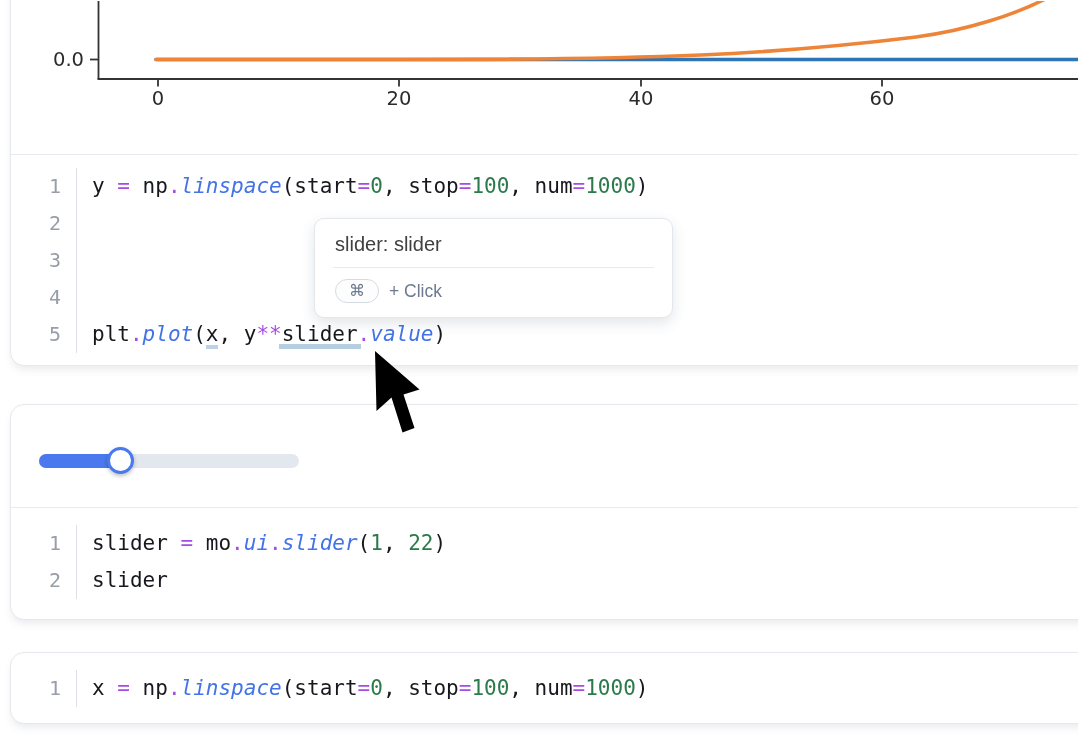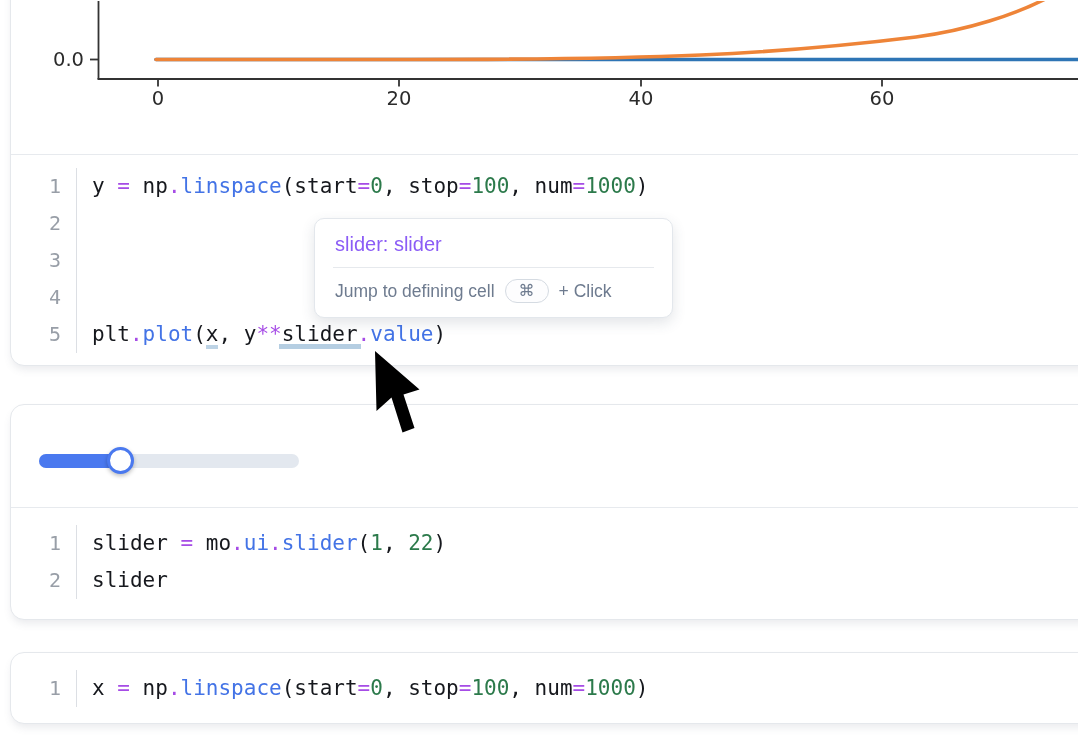--- a/index.html
+++ b/index.html
@@ -15,37 +15,37 @@
   .tick-label{font-family:"DejaVu Sans",sans-serif;font-size:19.5px;fill:#2b2b2b;}
   
   .codeblock{position:absolute;left:0;right:0;}
   .crow{display:flex;height:37px;line-height:37px;font-family:"DejaVu Sans Mono",monospace;
     font-size:21px;white-space:pre;}
   .ln{width:66px;flex:0 0 66px;text-align:right;padding-right:15px;box-sizing:border-box;
     color:#989ea7;border-right:1px solid #dcdfe4;font-size:20px;}
   .ccode{padding-left:15px;}
   .tk-d{color:var(--tk-d,#16181d);}
   .tk-o{color:var(--tk-o,#a64ce6);}
-  .tk-f{color:var(--tk-f,#4373e6);}
+  .tk-f{color:var(--tk-f,#4373e6);font-style:italic;}
   .tk-n{color:var(--tk-n,#2c7a4b);}
   .u-u{background:linear-gradient(#bdd3e5,#bdd3e5) left bottom/100% 4px no-repeat;padding-bottom:3px;}
   .u-uh{background:linear-gradient(#b5cee2,#b5cee2) left bottom/100% 5px no-repeat;
     padding-bottom:3px;margin:0 -3px;padding-left:3px;padding-right:3px;}
   
   .slider-track{position:absolute;left:28px;top:49px;width:260px;height:14px;border-radius:7px;
     background:var(--sl-track,#e3e8ef);}
   .slider-fill{position:absolute;left:0;top:0;height:14px;border-radius:7px;
     background:var(--sl-fill,#4a79ef);}
   .slider-thumb{position:absolute;width:27px;height:27px;border-radius:50%;background:#fff;
     border:3px solid var(--sl-fill,#4a79ef);box-sizing:border-box;top:-7px;
     box-shadow:0 2px 4px rgba(0,0,0,.25);}
   
   #tooltip{position:absolute;left:314px;top:218px;width:357px;background:#fff;
     border:1px solid #e3e7ec;border-radius:10px;box-shadow:0 5px 14px rgba(60,70,90,.14);z-index:40;}
-  #tooltip .tt-title{padding:14px 20px 11px 20px;font-size:20px;color:#8b5cf6;}
+  #tooltip .tt-title{padding:14px 20px 11px 20px;font-size:20px;color:#404040;}
   #tooltip .tt-div{height:1px;background:#e6e9ed;margin:0 18px;}
   #tooltip .tt-row{display:flex;align-items:center;gap:10px;padding:11px 20px 14px 20px;
     color:#6e7b8f;font-size:17.5px;}
   .kbd{display:inline-block;border:1.5px solid #d5dbe2;border-radius:13px;padding:1px 13px 2px 13px;
     font-size:16px;color:#6e7b8f;background:#fdfdfe;}
   
   #cursor{position:absolute;left:375px;top:351px;z-index:60;}
 </style>
 </head>
 <body>
@@ -76,21 +76,20 @@
       <div class="crow"><span class="ln">3</span><span class="ccode"></span></div>
       <div class="crow"><span class="ln">4</span></div>
       <div class="crow"><span class="ln">5</span><span class="ccode"><span class="tk-d">plt</span><span class="tk-o">.</span><span class="tk-f">plot</span><span class="tk-d">(</span><span class="tk-d u-u">x</span><span class="tk-d">, y</span><span class="tk-o">**</span><span class="tk-d u-uh">slider</span><span class="tk-o">.</span><span class="tk-f">value</span><span class="tk-d">)</span></span></div>
     </div>
 </section>
 
 <div id="tooltip">
   <div class="tt-title">slider: slider</div>
   <div class="tt-div"></div>
   <div class="tt-row">
-    <span>Jump to defining cell</span>
     <span class="kbd">⌘</span>
     <span>+ Click</span>
   </div>
 </div>
 
 <svg id="cursor" width="48" height="86" viewBox="0 0 48 86">
   <polygon points="0,0 1.5,60 16.5,46.5 27.5,81.5 39.5,77 28.5,43.5 44.5,38.5" fill="#000"></polygon>
 </svg>
 
 <section class="cell" id="cell2">

